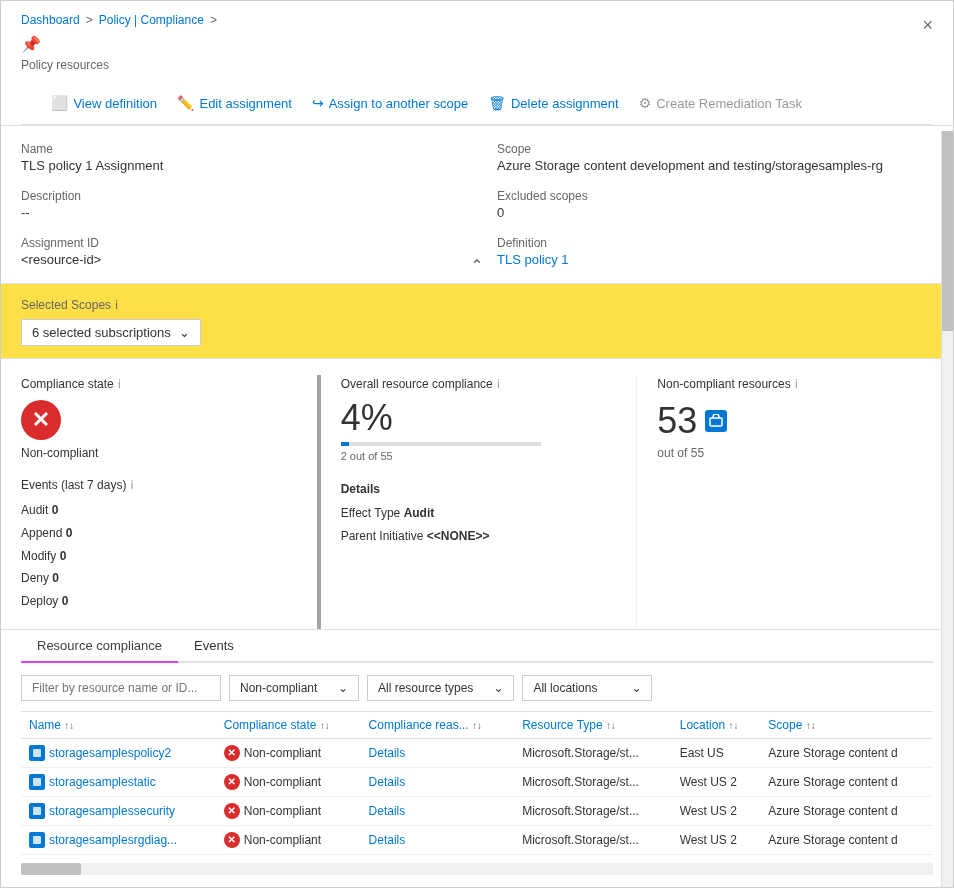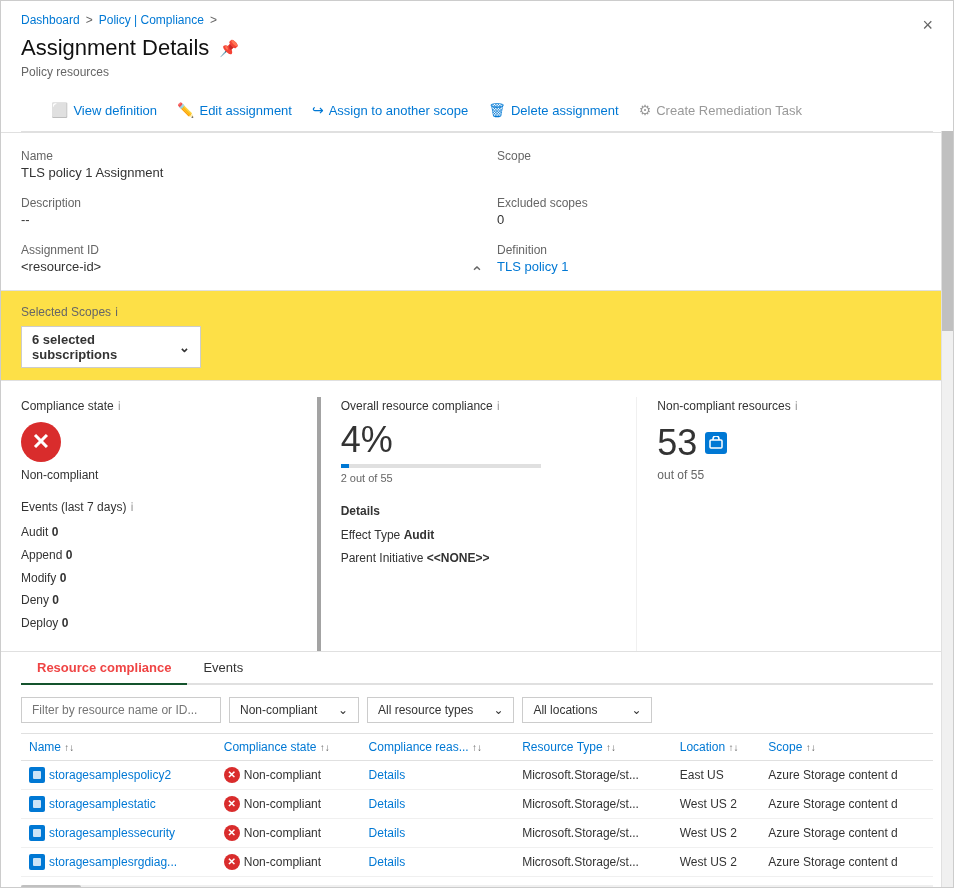--- a/index.html
+++ b/index.html
@@ -31,29 +31,29 @@
     .details-section { padding: 16px 20px; display: grid; grid-template-columns: 1fr 1fr; gap: 16px 40px; border-bottom: 1px solid #e0e0e0; position: relative; }
     .detail-item { display: flex; flex-direction: column; gap: 2px; }
     .detail-label { font-size: 12px; color: #666; }
     .detail-value { font-size: 13px; color: #333; }
     .detail-value.link { color: #0078d4; cursor: pointer; }
     .collapse-btn { position: absolute; bottom: 8px; left: 50%; transform: translateX(-50%); cursor: pointer; color: #666; font-size: 16px; }
     
     
     .scopes-section { background: #fde047; padding: 12px 20px; border-bottom: 1px solid #e0e0e0; }
     .scopes-label { font-size: 12px; color: #666; display: flex; align-items: center; gap: 4px; margin-bottom: 6px; }
-    .scopes-dropdown { display: flex; align-items: center; gap: 6px; border: 1px solid #ccc; background: #fff; padding: 5px 10px; width: 180px; cursor: pointer; font-size: 13px; font-weight: bold; }
+    .scopes-dropdown { display: flex; align-items: center; gap: 6px; border: 1px solid #ccc; background: #fff; padding: 5px 10px; width: 180px; cursor: pointer; font-size: 13px; }
     .scopes-dropdown .chevron { margin-left: auto; }
     .non-compliant-icon { width: 40px; height: 40px; border-radius: 50%; background: #d92c2c; display: flex; align-items: center; justify-content: center; color: #fff; font-size: 22px; font-weight: bold; }
     
     
     .table-section { padding: 0 20px; }
     .tab-row { display: flex; gap: 0; border-bottom: 2px solid #e0e0e0; margin-bottom: 12px; }
     .tab { padding: 8px 16px; font-size: 13px; cursor: pointer; color: #333; border-bottom: 2px solid transparent; margin-bottom: -2px; }
-    .tab.active { color: #ef4444; border-bottom: 2px solid #14532d; font-weight: 700; }
+    .tab.active { color: #404040; border-bottom: 2px solid #d946ef; font-weight: 400; }
     
     
     .filters { display: flex; gap: 8px; margin-bottom: 10px; align-items: center; }
     .filter-input { border: 1px solid #ccc; padding: 5px 10px; font-size: 12px; width: 200px; color: #999; }
     .filter-dropdown { border: 1px solid #ccc; padding: 5px 10px; font-size: 12px; display: flex; align-items: center; gap: 20px; cursor: pointer; background: #fff; min-width: 130px; }
     .filter-dropdown .chevron-down { margin-left: auto; color: #333; }
     
     
     .data-table { width: 100%; border-collapse: collapse; font-size: 12px; }
     .data-table th { text-align: left; padding: 6px 8px; color: #0078d4; border-bottom: 1px solid #e0e0e0; border-top: 1px solid #e0e0e0; white-space: nowrap; font-weight: 400; }
@@ -80,21 +80,20 @@
 <div class="panel">
 
   <div class="header">
     <div class="breadcrumb">
       <span>Dashboard</span>
       <span class="sep">&gt;</span>
       <span>Policy | Compliance</span>
       <span class="sep">&gt;</span>
     </div>
     <div class="title-row">
-      <span class="title">Assignment Details</span>
       <span class="pin-icon">📌</span>
     </div>
     <div class="subtitle">Policy resources</div>
     <button class="close-btn">×</button>
 
     <div class="toolbar">
       <button class="toolbar-btn">
         <span class="btn-icon">⬜</span>
         <span>View definition</span>
       </button>
@@ -119,20 +118,21 @@
 
   <div class="content">
 
     <div class="details-section">
       <div class="detail-item">
         <span class="detail-label">Name</span>
         <span class="detail-value">TLS policy 1 Assignment</span>
       </div>
       <div class="detail-item">
         <span class="detail-label">Scope</span>
+        <span class="detail-value">Azure Storage content development and testing/storagesamples-rg</span>
       </div>
       <div class="detail-item">
         <span class="detail-label">Description</span>
         <span class="detail-value">--</span>
       </div>
       <div class="detail-item">
         <span class="detail-label">Excluded scopes</span>
         <span class="detail-value">0</span>
       </div>
       <div class="detail-item">

